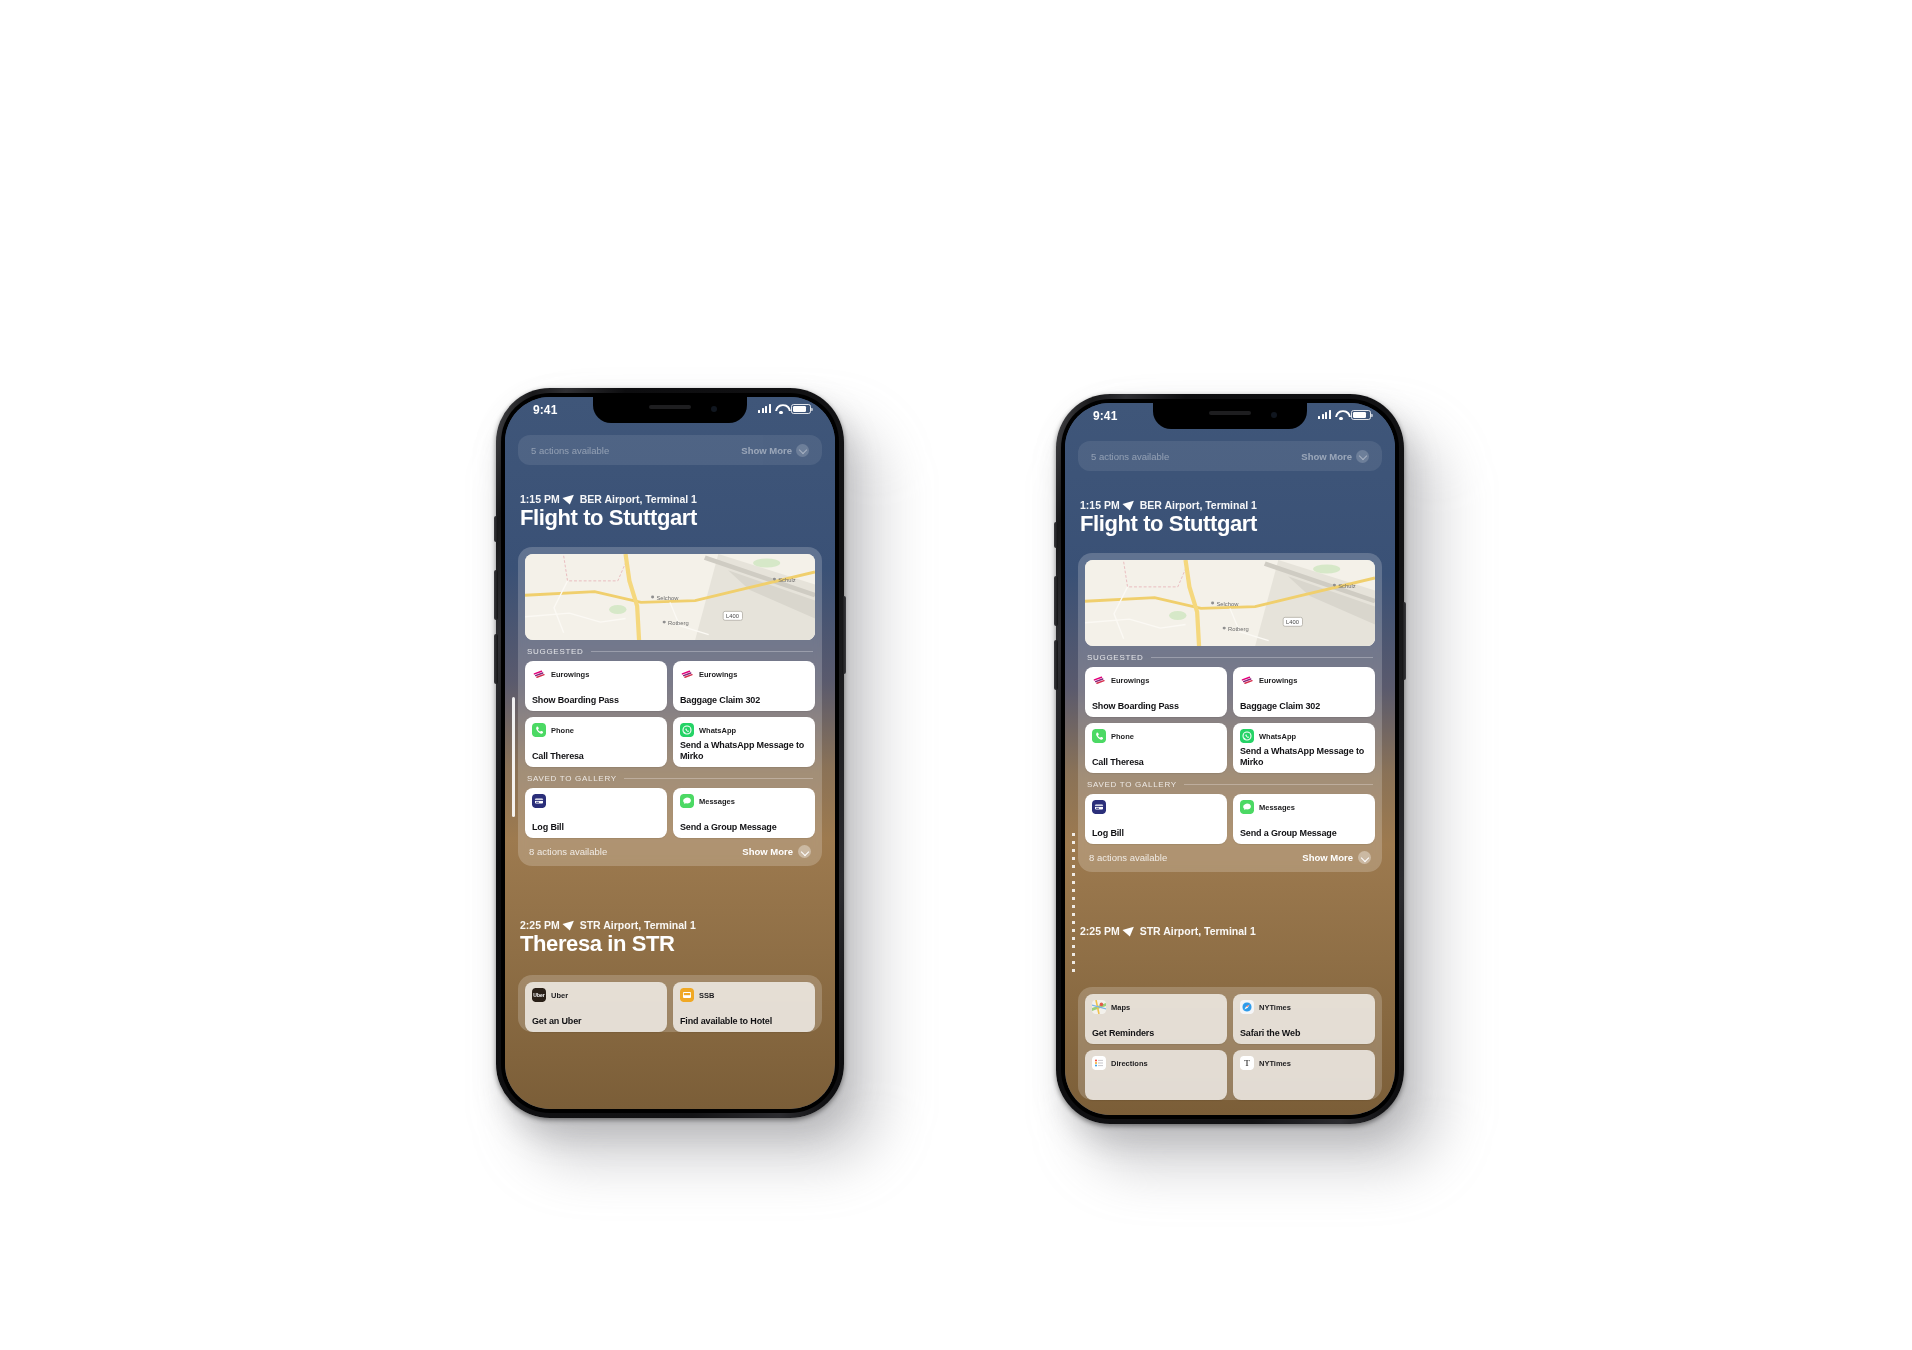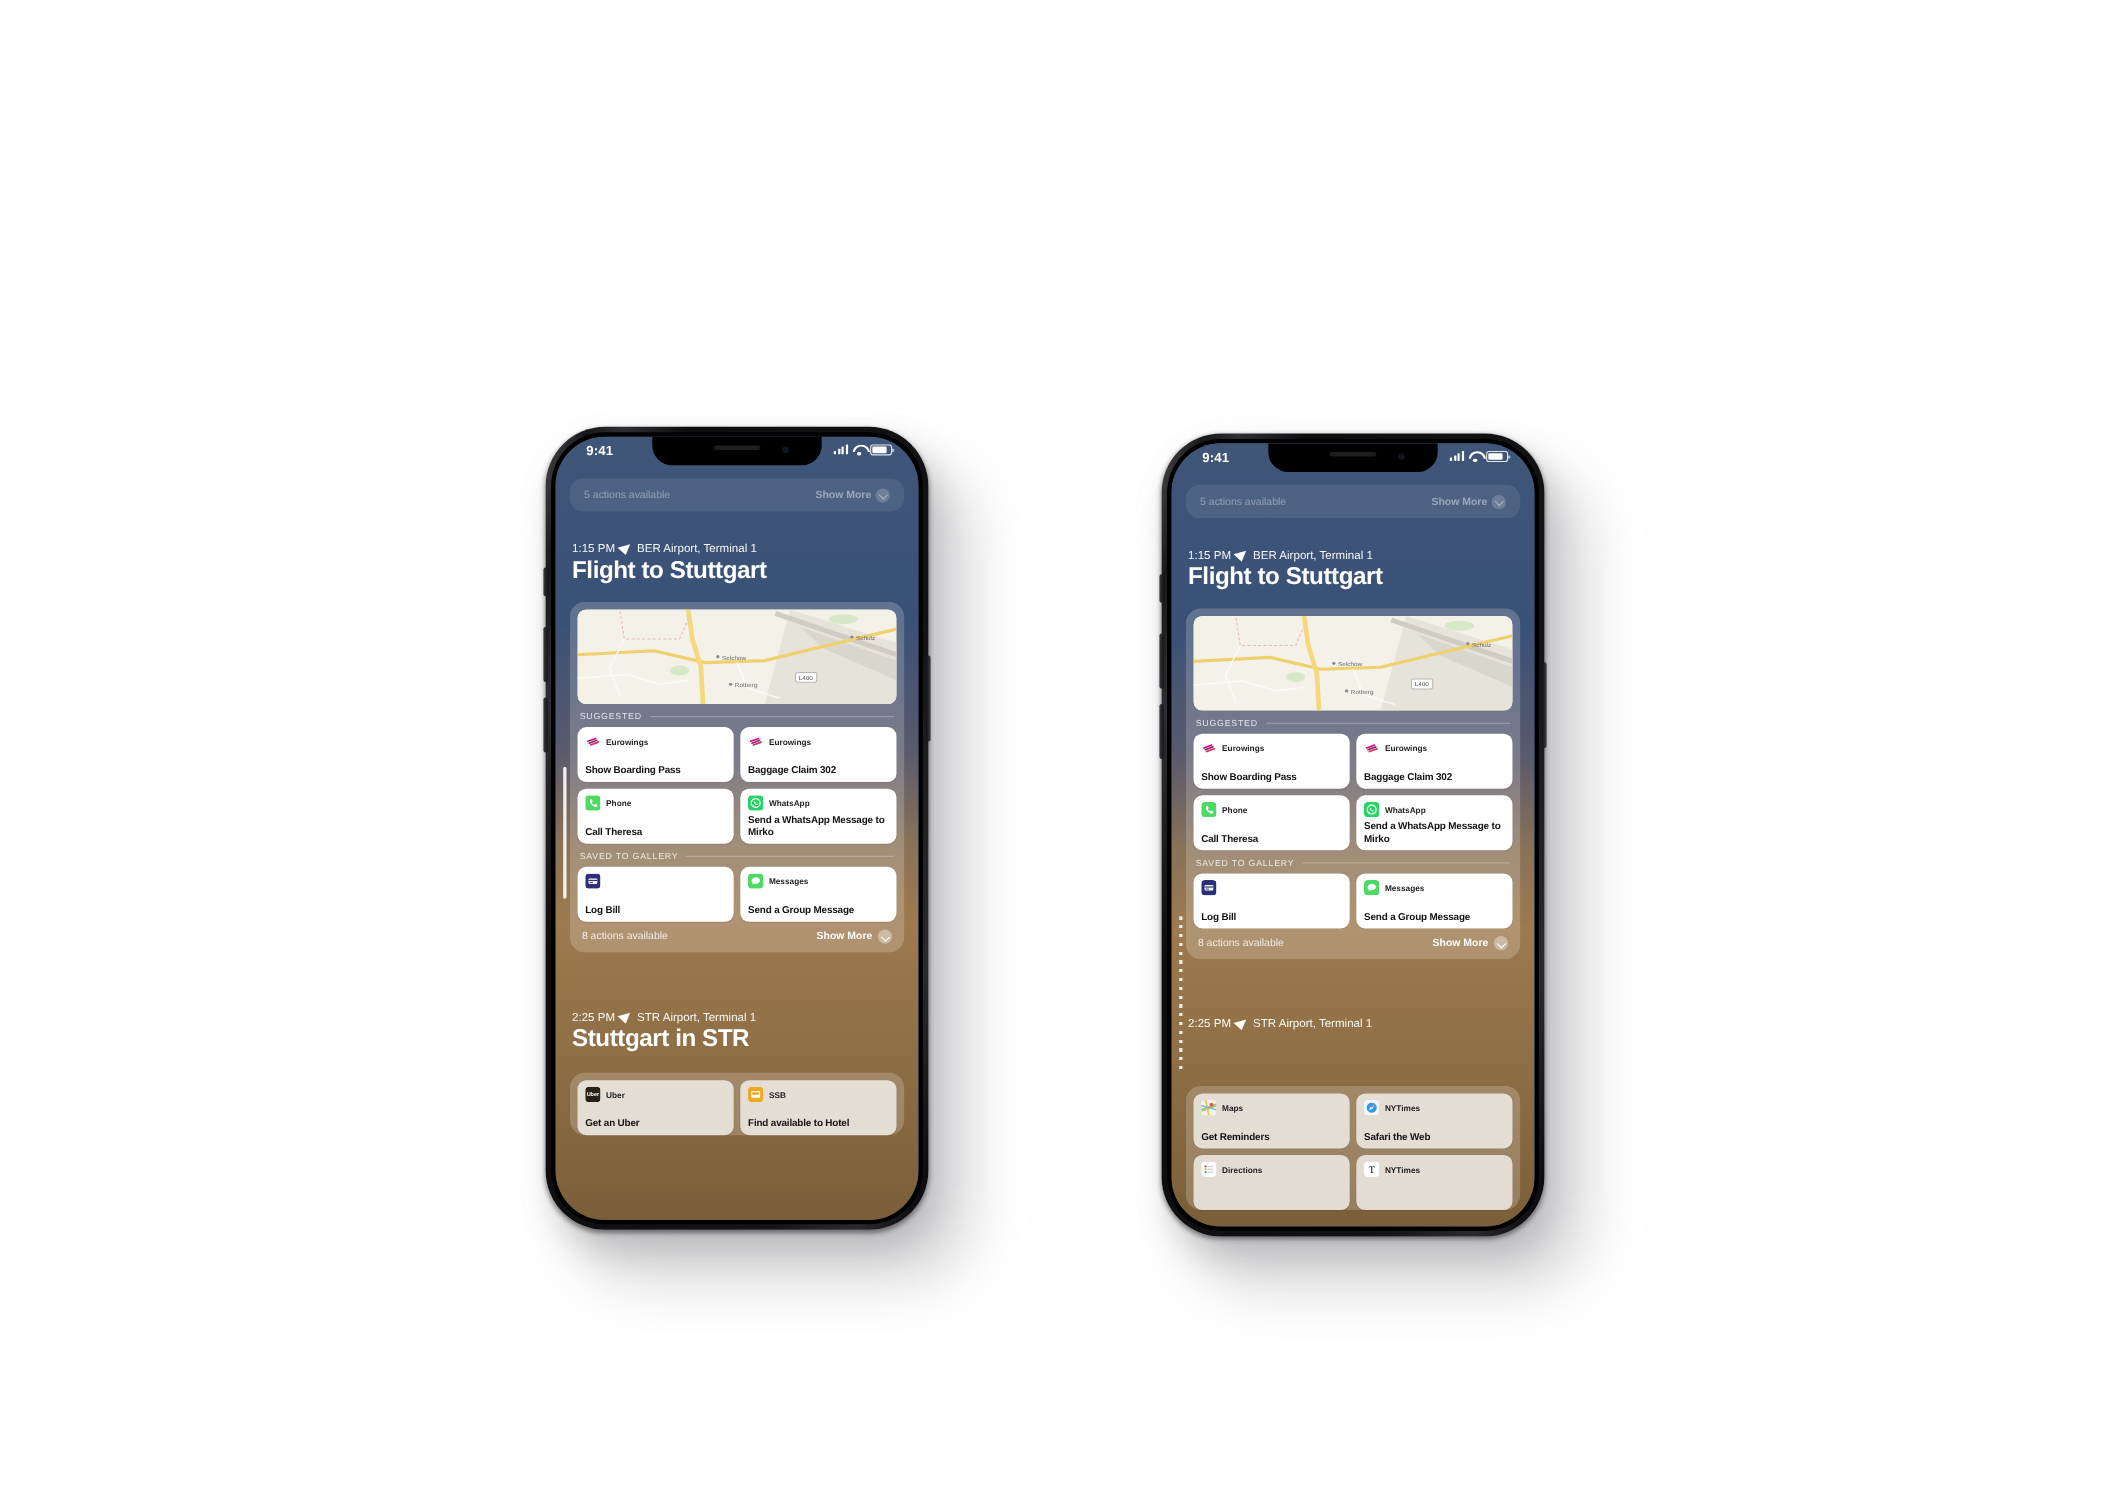--- a/index.html
+++ b/index.html
@@ -167,21 +167,21 @@
     width: 5px; height: 5px;
     border-right: 1.6px solid #fff; border-bottom: 1.6px solid #fff;
     transform: rotate(45deg);
   }
 
   
   .event-head { position: absolute; left: 15px; right: 15px; z-index: 6; }
   .event-head.first { top: 96px; }
   .eh-meta {
     font-size: 10.5px; color: rgba(255,255,255,0.95);
-    display: flex; align-items: center; gap: 5px; font-weight: 400;
+    display: flex; align-items: center; gap: 5px; font-weight: 700;
   }
   .loc-arrow {
     display:inline-block; width: 0; height: 0;
     border-left: 5px solid transparent; border-right: 5px solid transparent;
     border-bottom: 10px solid #fff; transform: rotate(42deg) skewX(-8deg);
     position: relative; top: -1px;
   }
   .eh-title {
     font-size: 22px; font-weight: 700; color: #fff;
     letter-spacing: -0.4px; margin-top: 1px; line-height: 1.12;
@@ -449,21 +449,21 @@
             </span>
           </div>
         </div>
 
         <div class="event-head" style="top:522px;">
           <div class="eh-meta">
             <span>2:25 PM</span>
             <span class="loc-arrow"></span>
             <span>STR Airport, Terminal 1</span>
           </div>
-          <div class="eh-title">Stuttgart in STR</div>
+          <div class="eh-title">Theresa in STR</div>
         </div>
 
         <div class="act-card" style="top:578px;">
           <div class="grid">
             <div class="tile dim">
               <div class="tile-head">
                 <span class="appicon">
                   <svg viewBox="0 0 14 14">
                       <rect width="14" height="14" rx="3.4" fill="#2a2018"></rect>
                     <text x="7" y="8.8" text-anchor="middle" font-family="Liberation Sans, sans-serif" font-size="5" fill="#fff" font-weight="bold">Uber</text>

